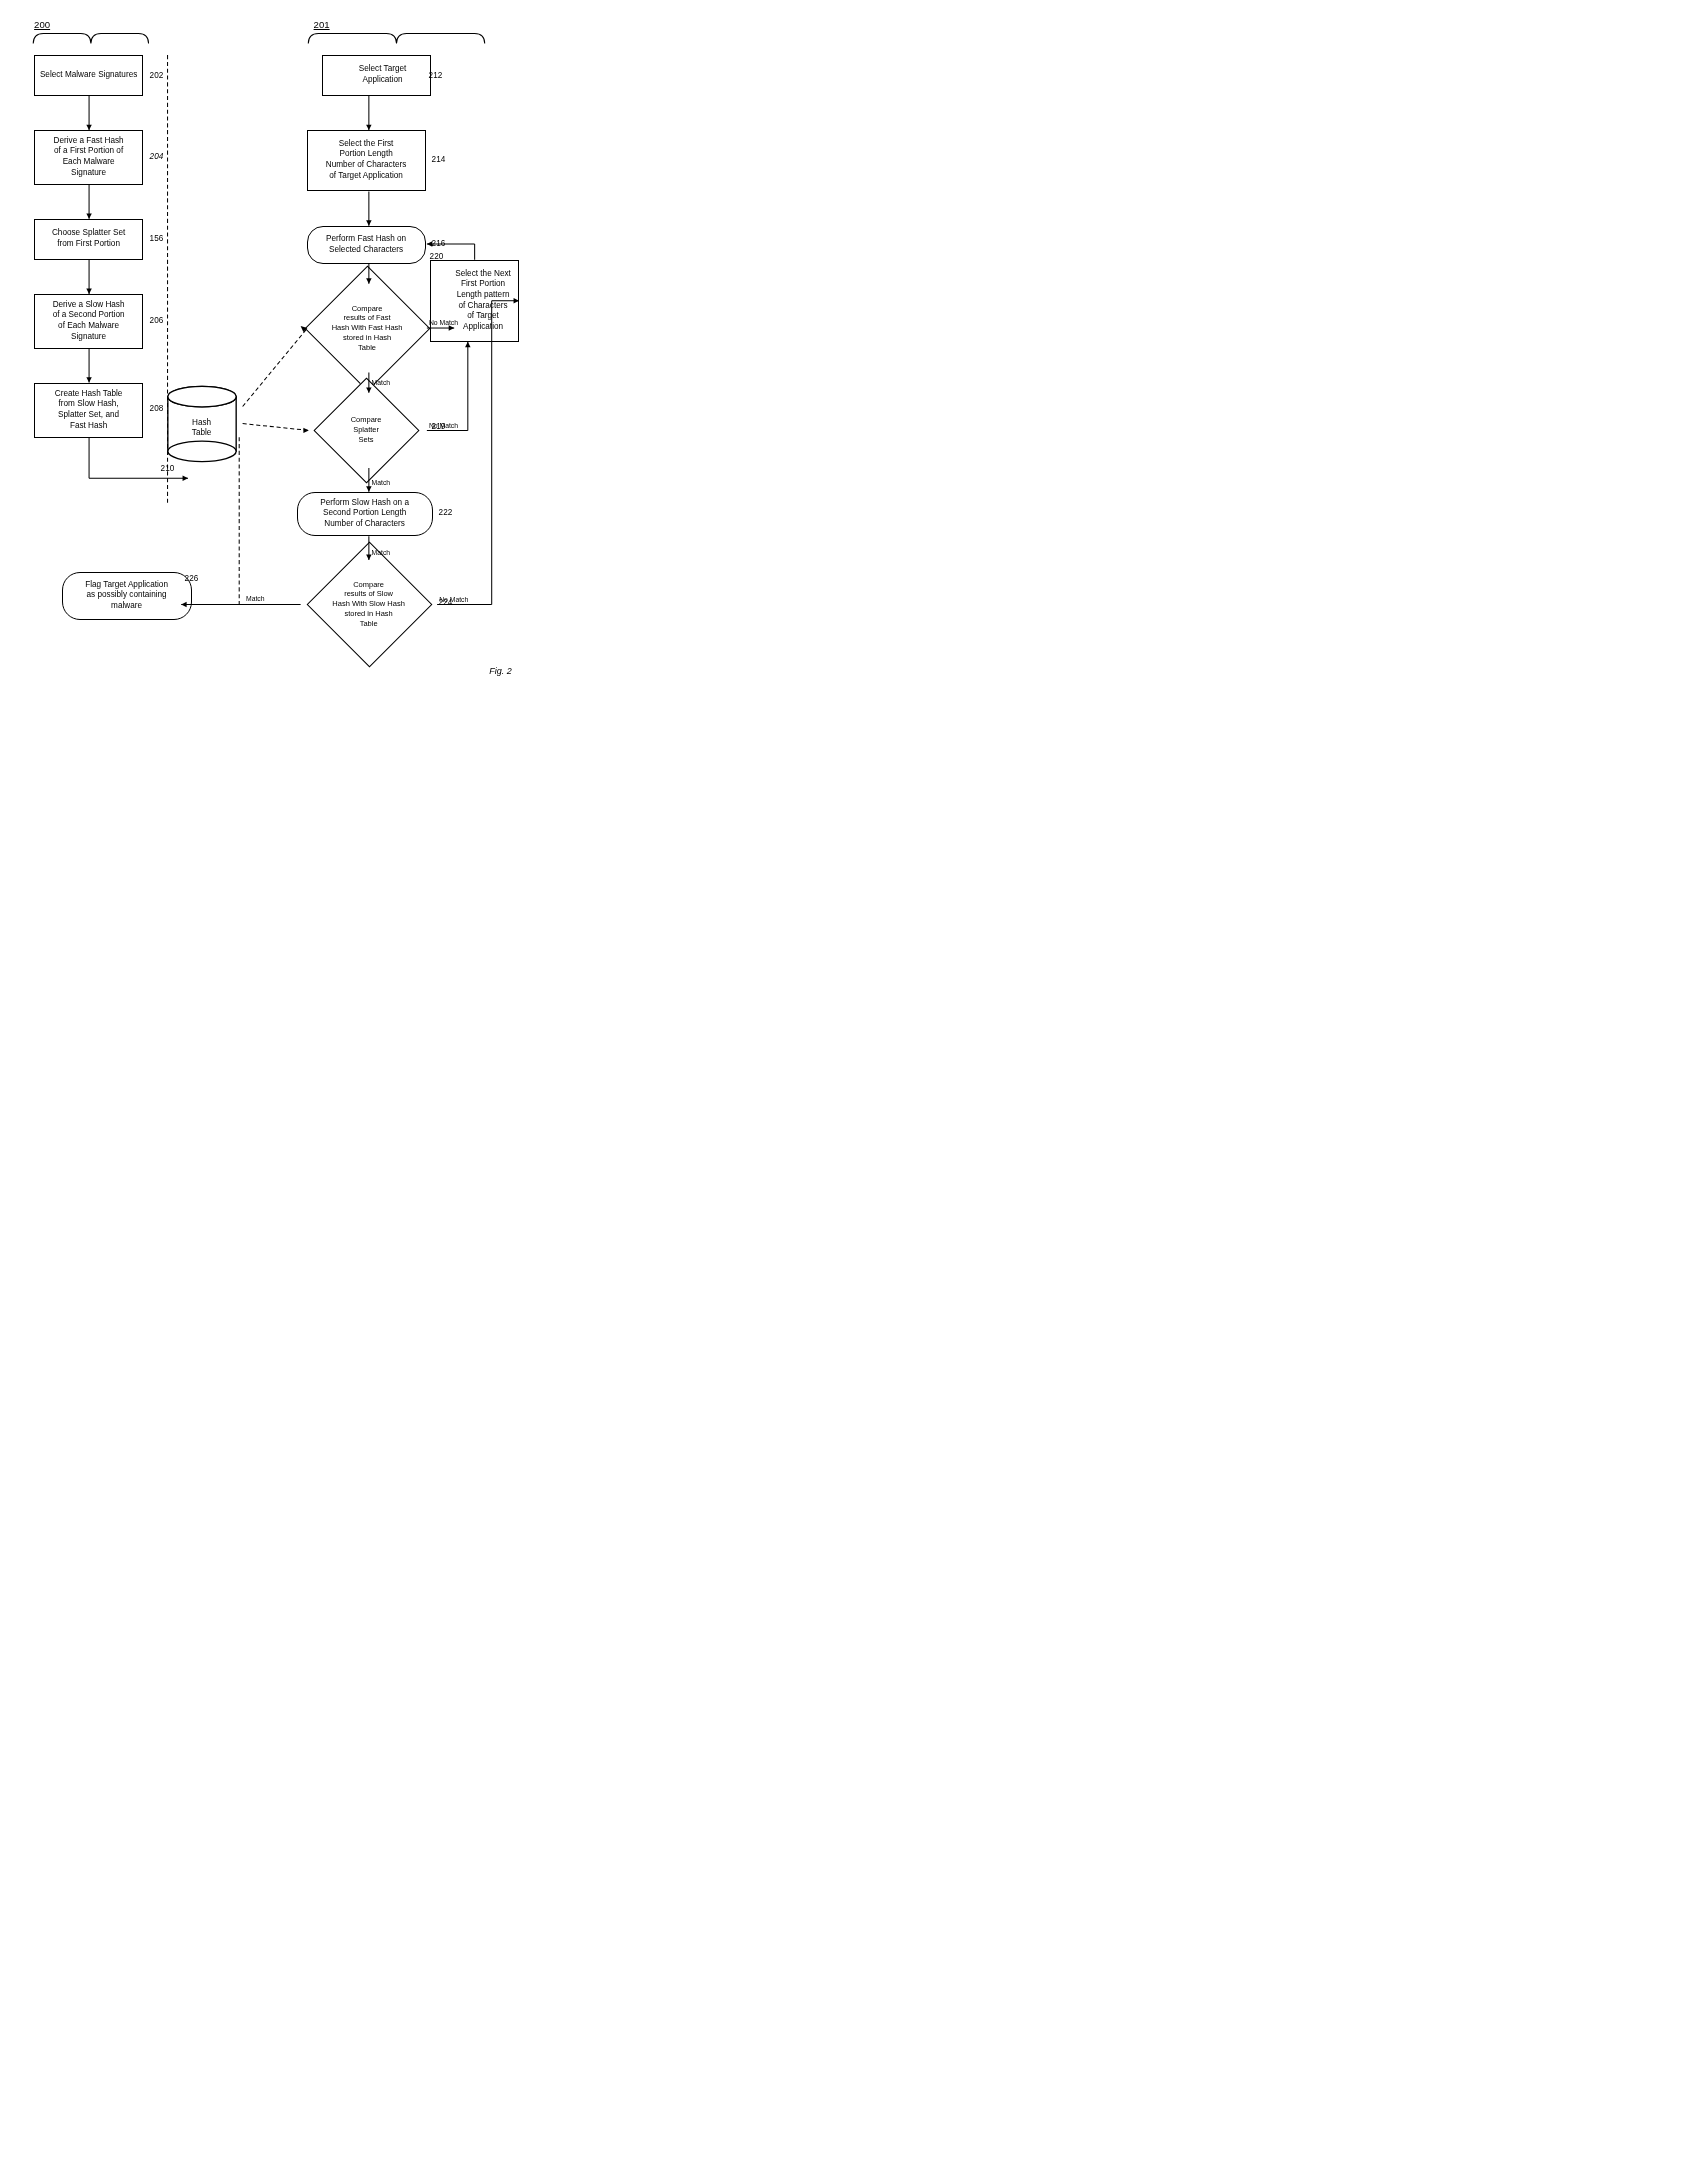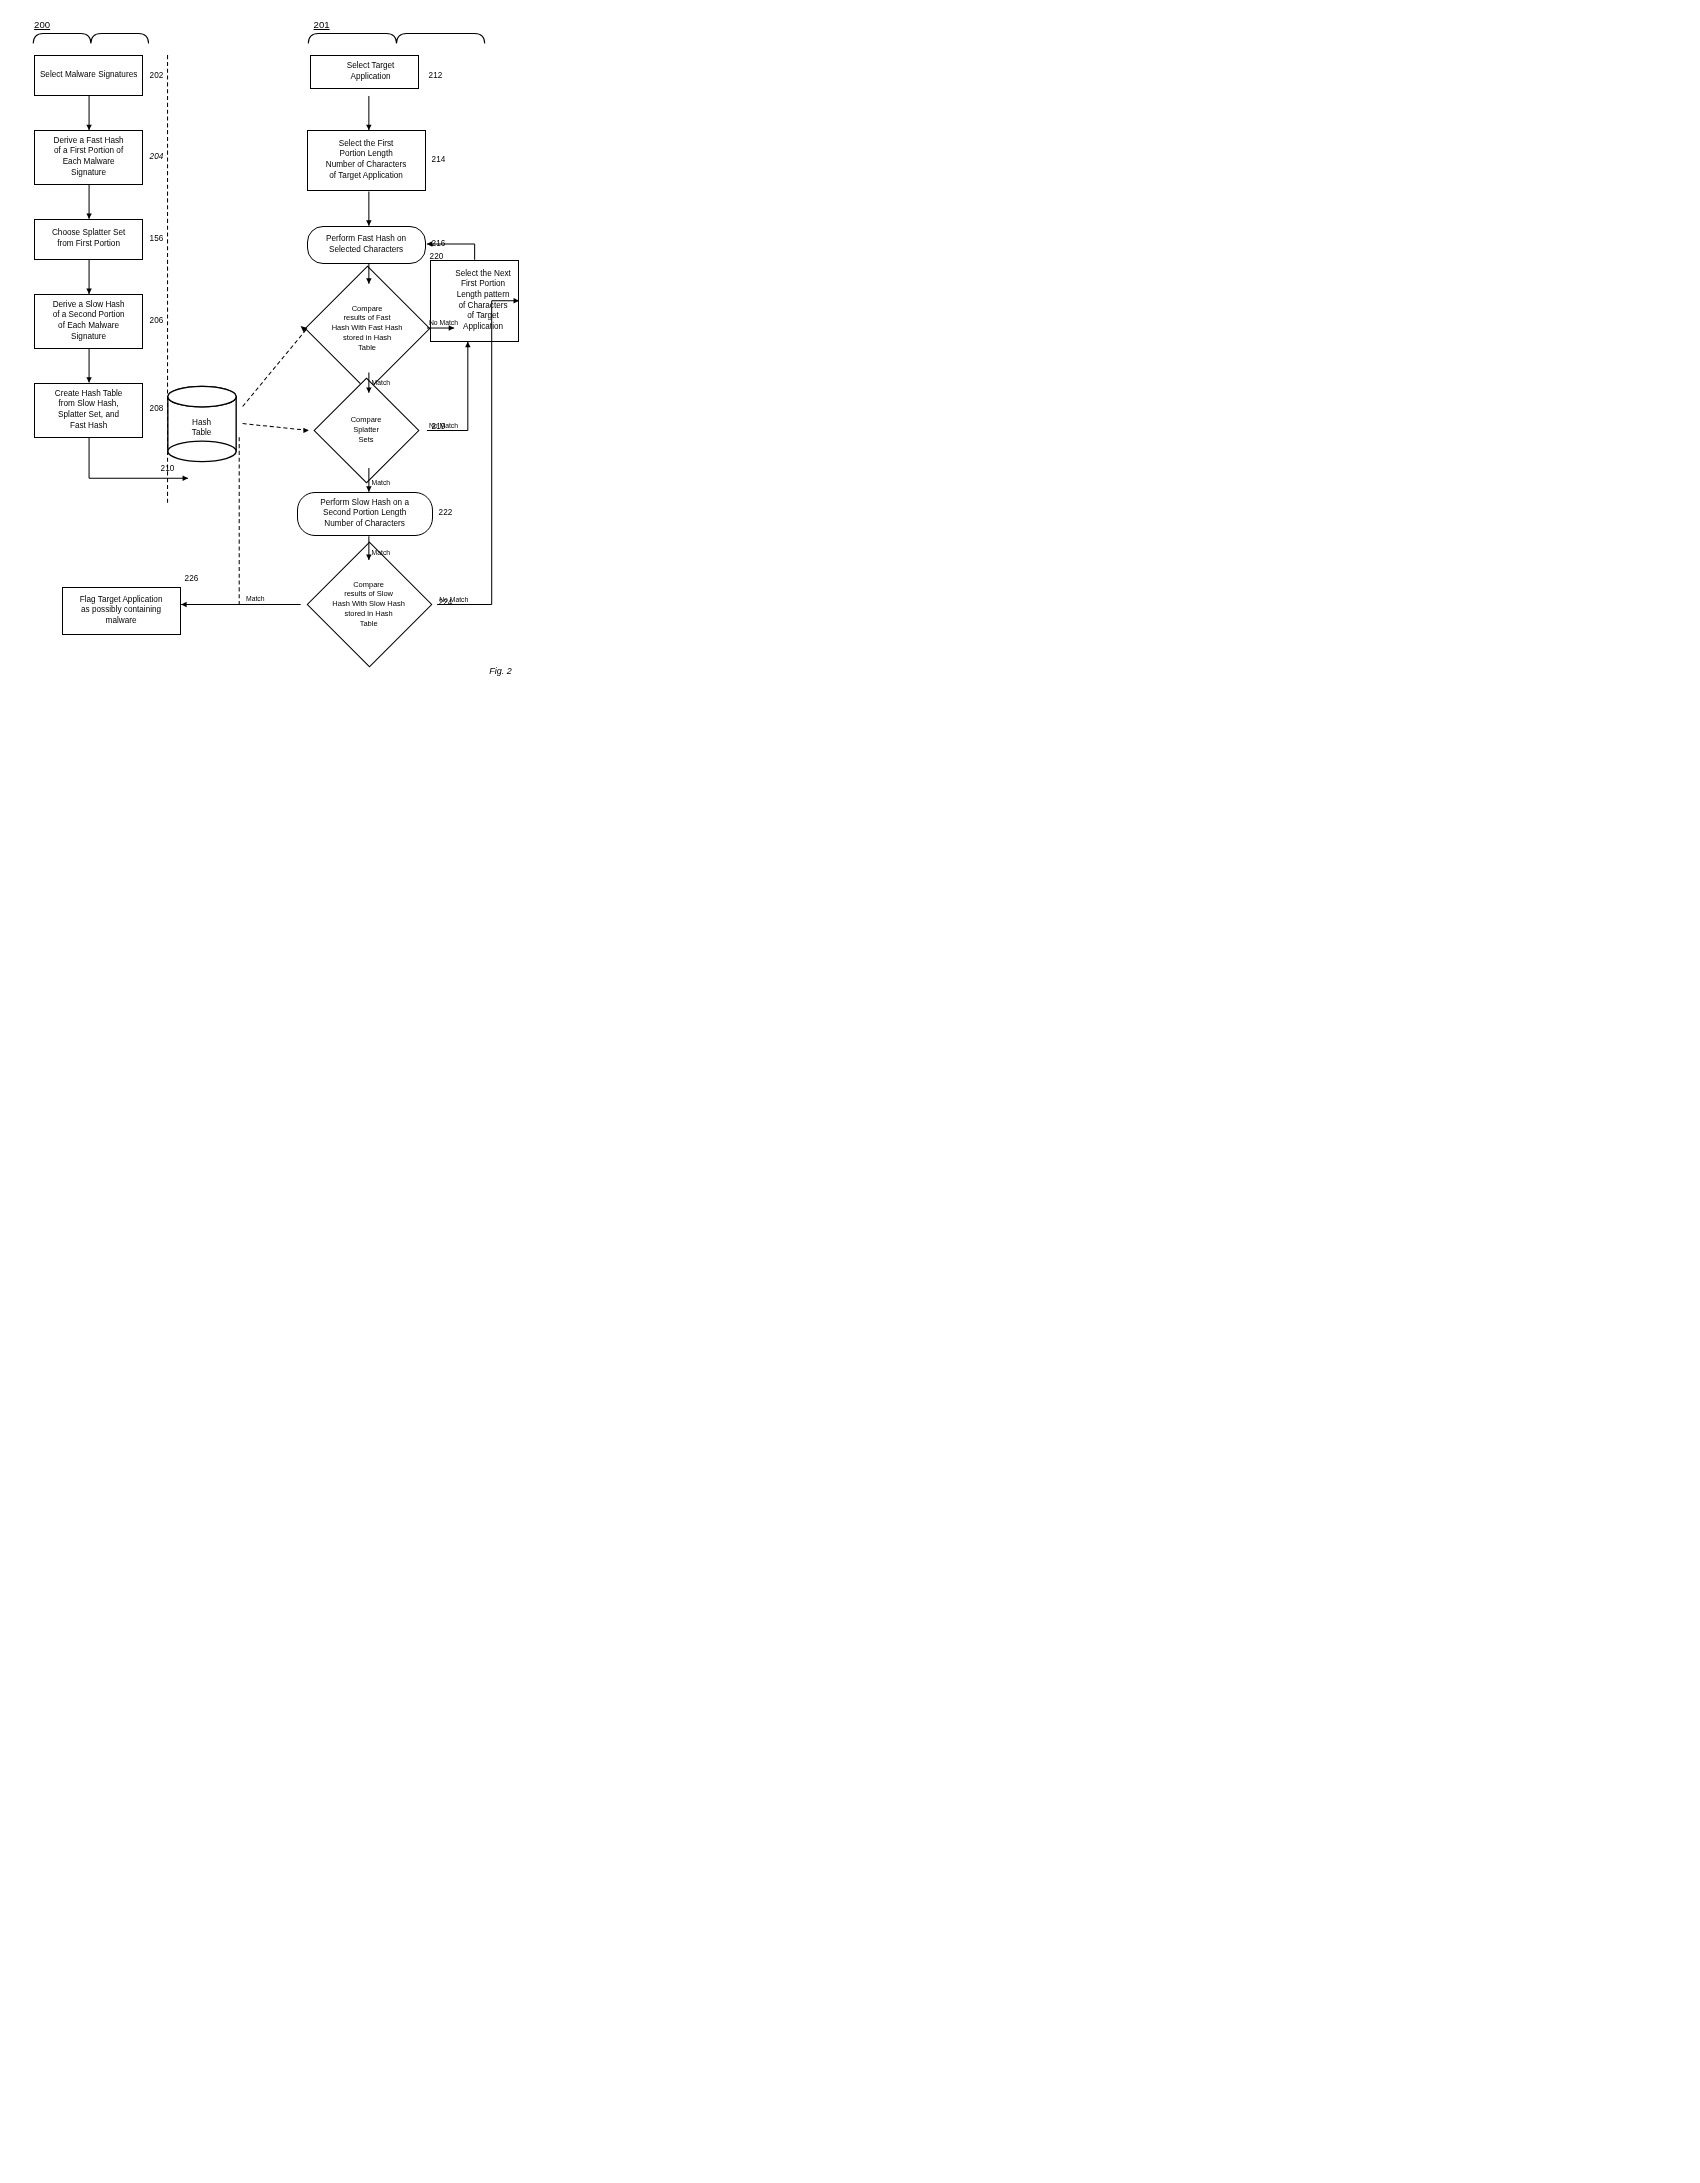--- a/index.html
+++ b/index.html
@@ -122,21 +122,21 @@
   <div class="box" style="left:20.5px; top:280px; width:109px; height:55px;">
     <span>Derive a Slow Hash<br>of a Second Portion<br>of Each Malware<br>Signature</span>
   </div>
   <div class="label" style="left:136px; top:302px;">206</div>
 
   <div class="box" style="left:20.5px; top:369px; width:109px; height:55px;">
     <span>Create Hash Table<br>from Slow Hash,<br>Splatter Set, and<br>Fast Hash</span>
   </div>
   <div class="label" style="left:136px; top:390px;">208</div>
 
-  <div class="box" style="left:296px; top:41px; width:109px; height:34px;padding-left:17px;">
+  <div class="box" style="left:308px; top:41px; width:109px; height:41px;padding-left:17px;">
     <span>Select Target<br>Application</span>
   </div>
   <div class="label" style="left:415px; top:57px;">212</div>
 
   <div class="box" style="left:293px; top:116px; width:119px; height:61px;">
     <span>Select the First<br>Portion Length<br>Number of Characters<br>of Target Application</span>
   </div>
   <div class="label" style="left:418px; top:141px;">214</div>
 
   <div class="box" style="left:293px; top:212px; width:119px; height:38px;border-radius:16px;">
@@ -165,21 +165,21 @@
     <span>Perform Slow Hash on a<br>Second Portion Length<br>Number of Characters</span>
   </div>
   <div class="label" style="left:425px; top:494px;">222</div>
 
   <div class="diamond" style="left:287px; top:546px; width:136px; height:89px;">
     <div class="diamond-shape" style="width:89px;height:89px;top:0;left:24px;"></div>
     <div class="diamond-text">Compare<br>results of Slow<br>Hash With Slow Hash<br>stored in Hash<br>Table</div>
   </div>
   <div class="label" style="left:425px; top:584px;">224</div>
 
-  <div class="box" style="left:48px; top:573px; width:119px; height:48px;">
+  <div class="box" style="left:48px; top:558px; width:130px; height:48px;border-radius:18px;">
     <span>Flag Target Application<br>as possibly containing<br>malware</span>
   </div>
   <div class="label" style="left:171px; top:560px;text-align:right;">226</div>
 
   <div class="cylinder" style="left:147px; top:369px;">
     <svg width="82" height="82" viewBox="0 0 120 120">
 
       <rect x="10" y="20" width="100" height="80" fill="white" stroke="#000" stroke-width="2"></rect>
 
       <ellipse cx="60" cy="20" rx="50" ry="15" fill="white" stroke="#000" stroke-width="2"></ellipse>

